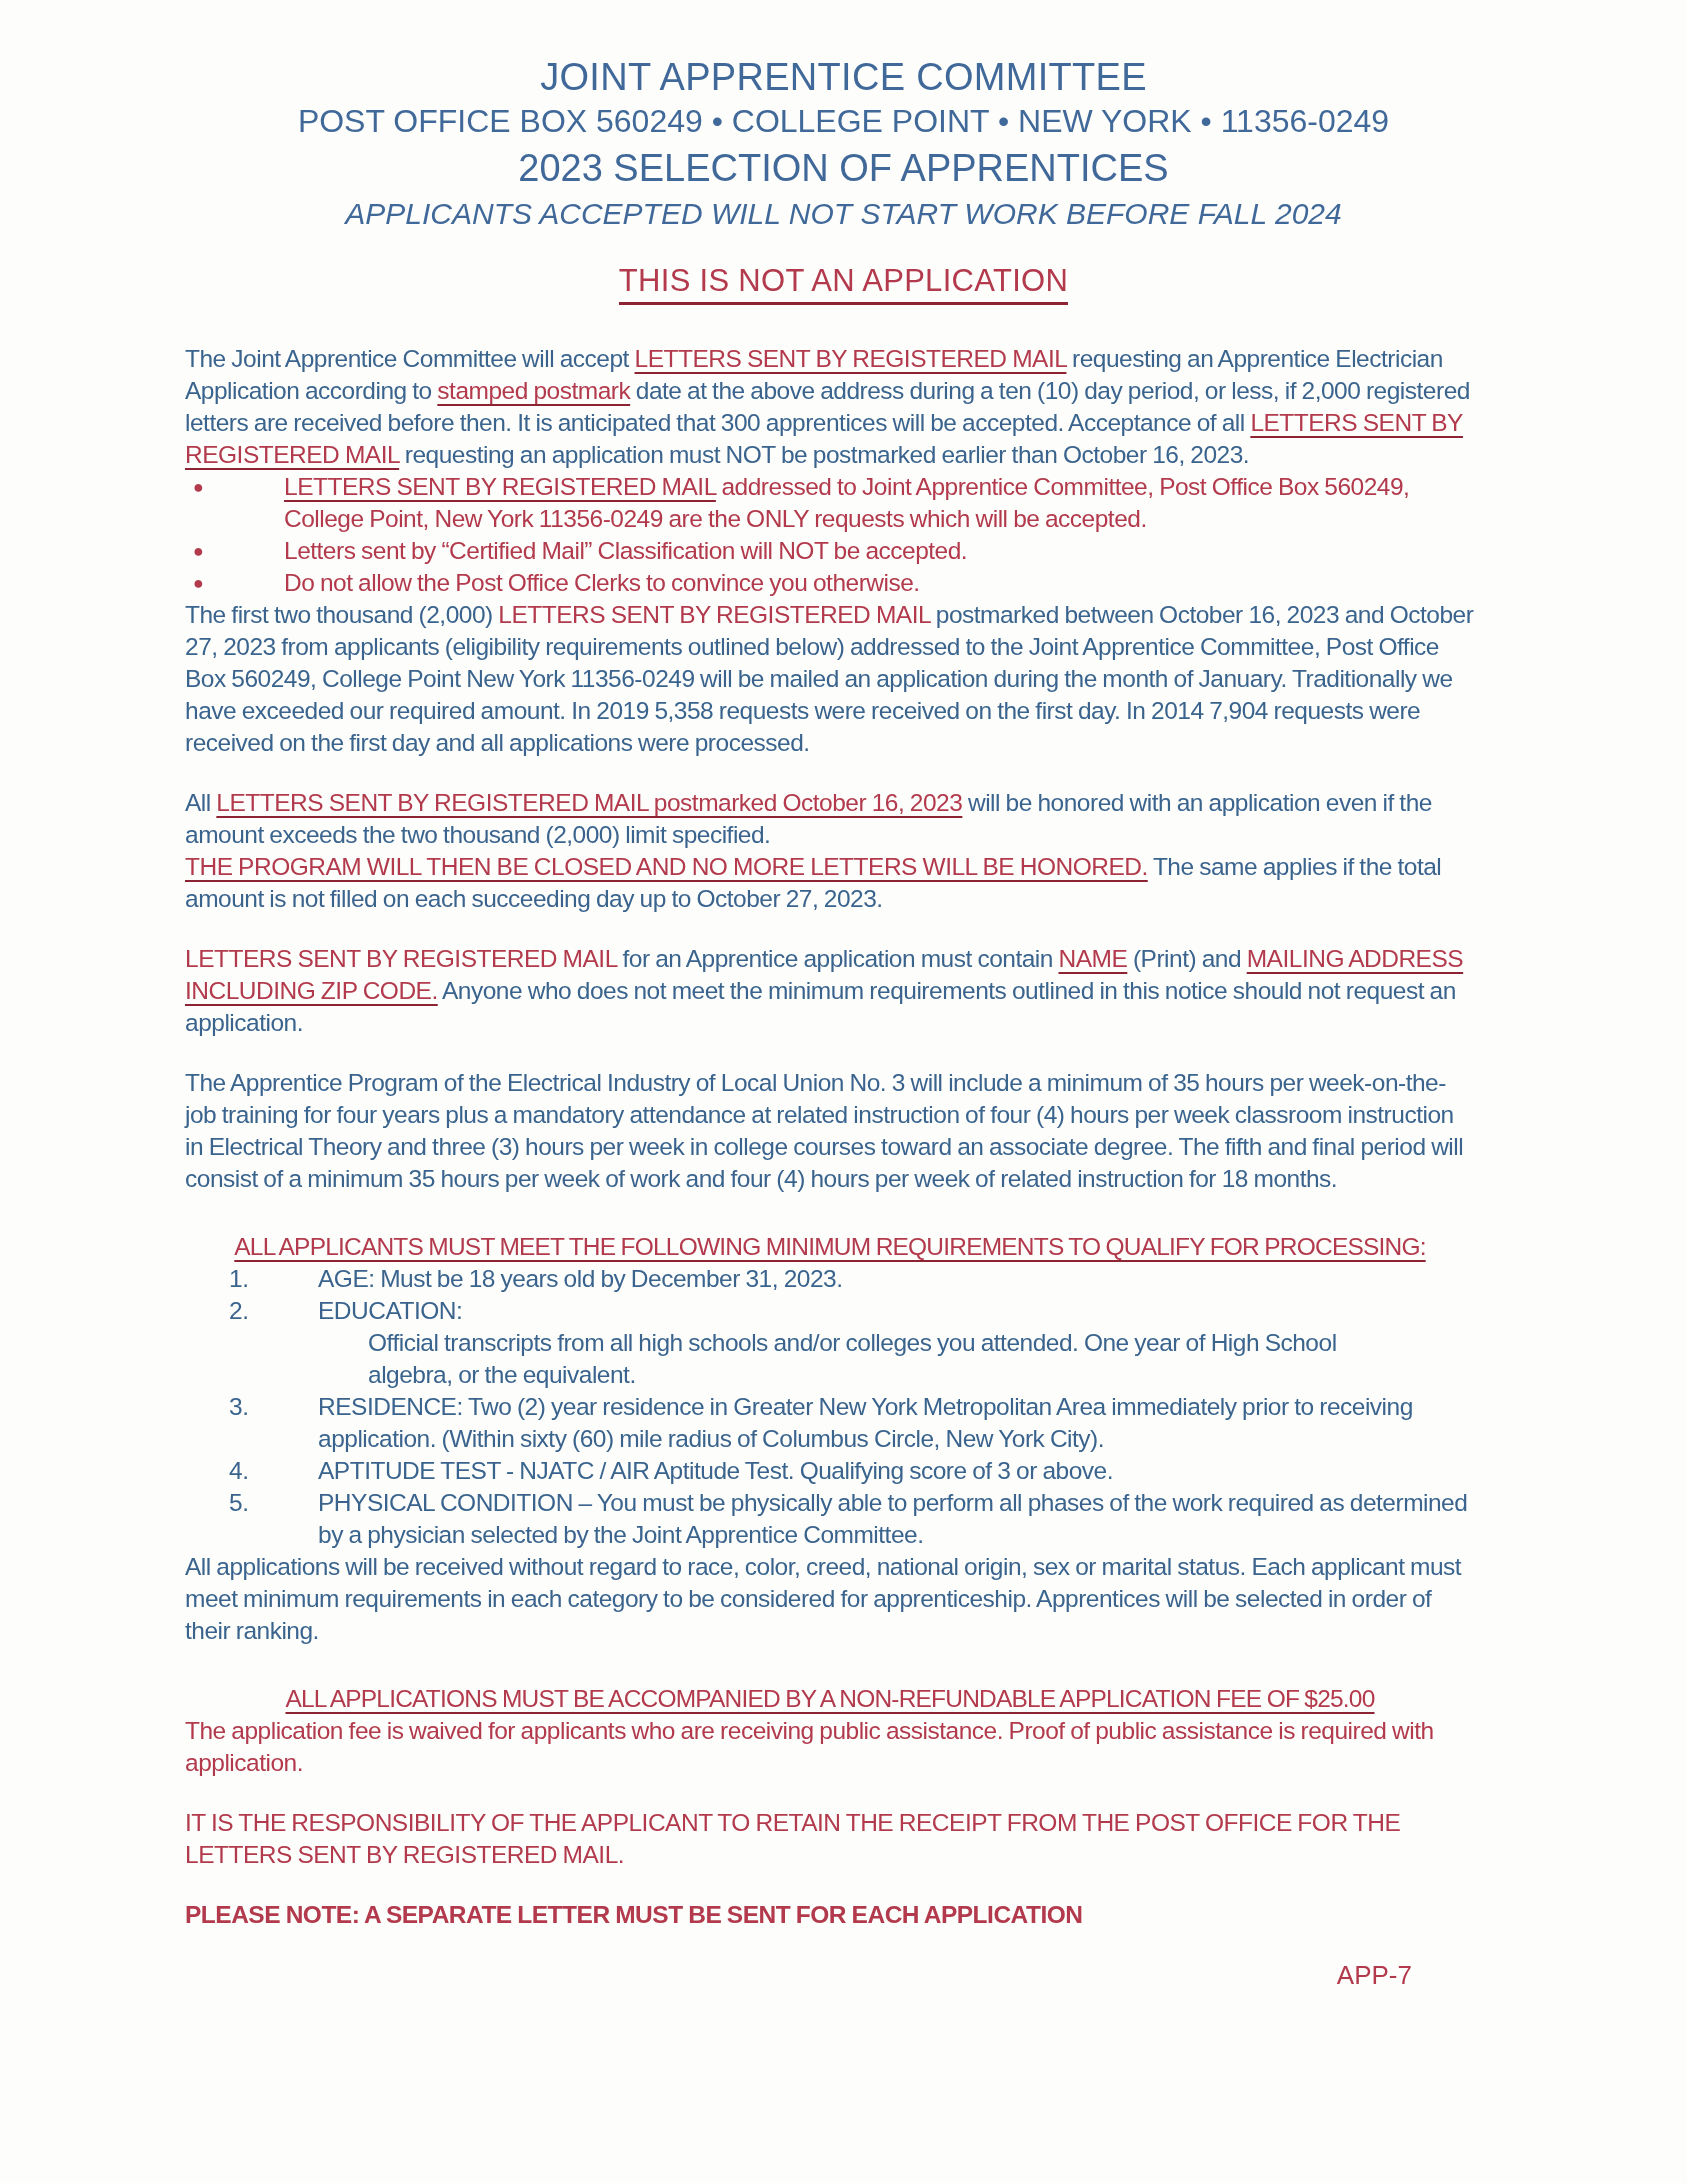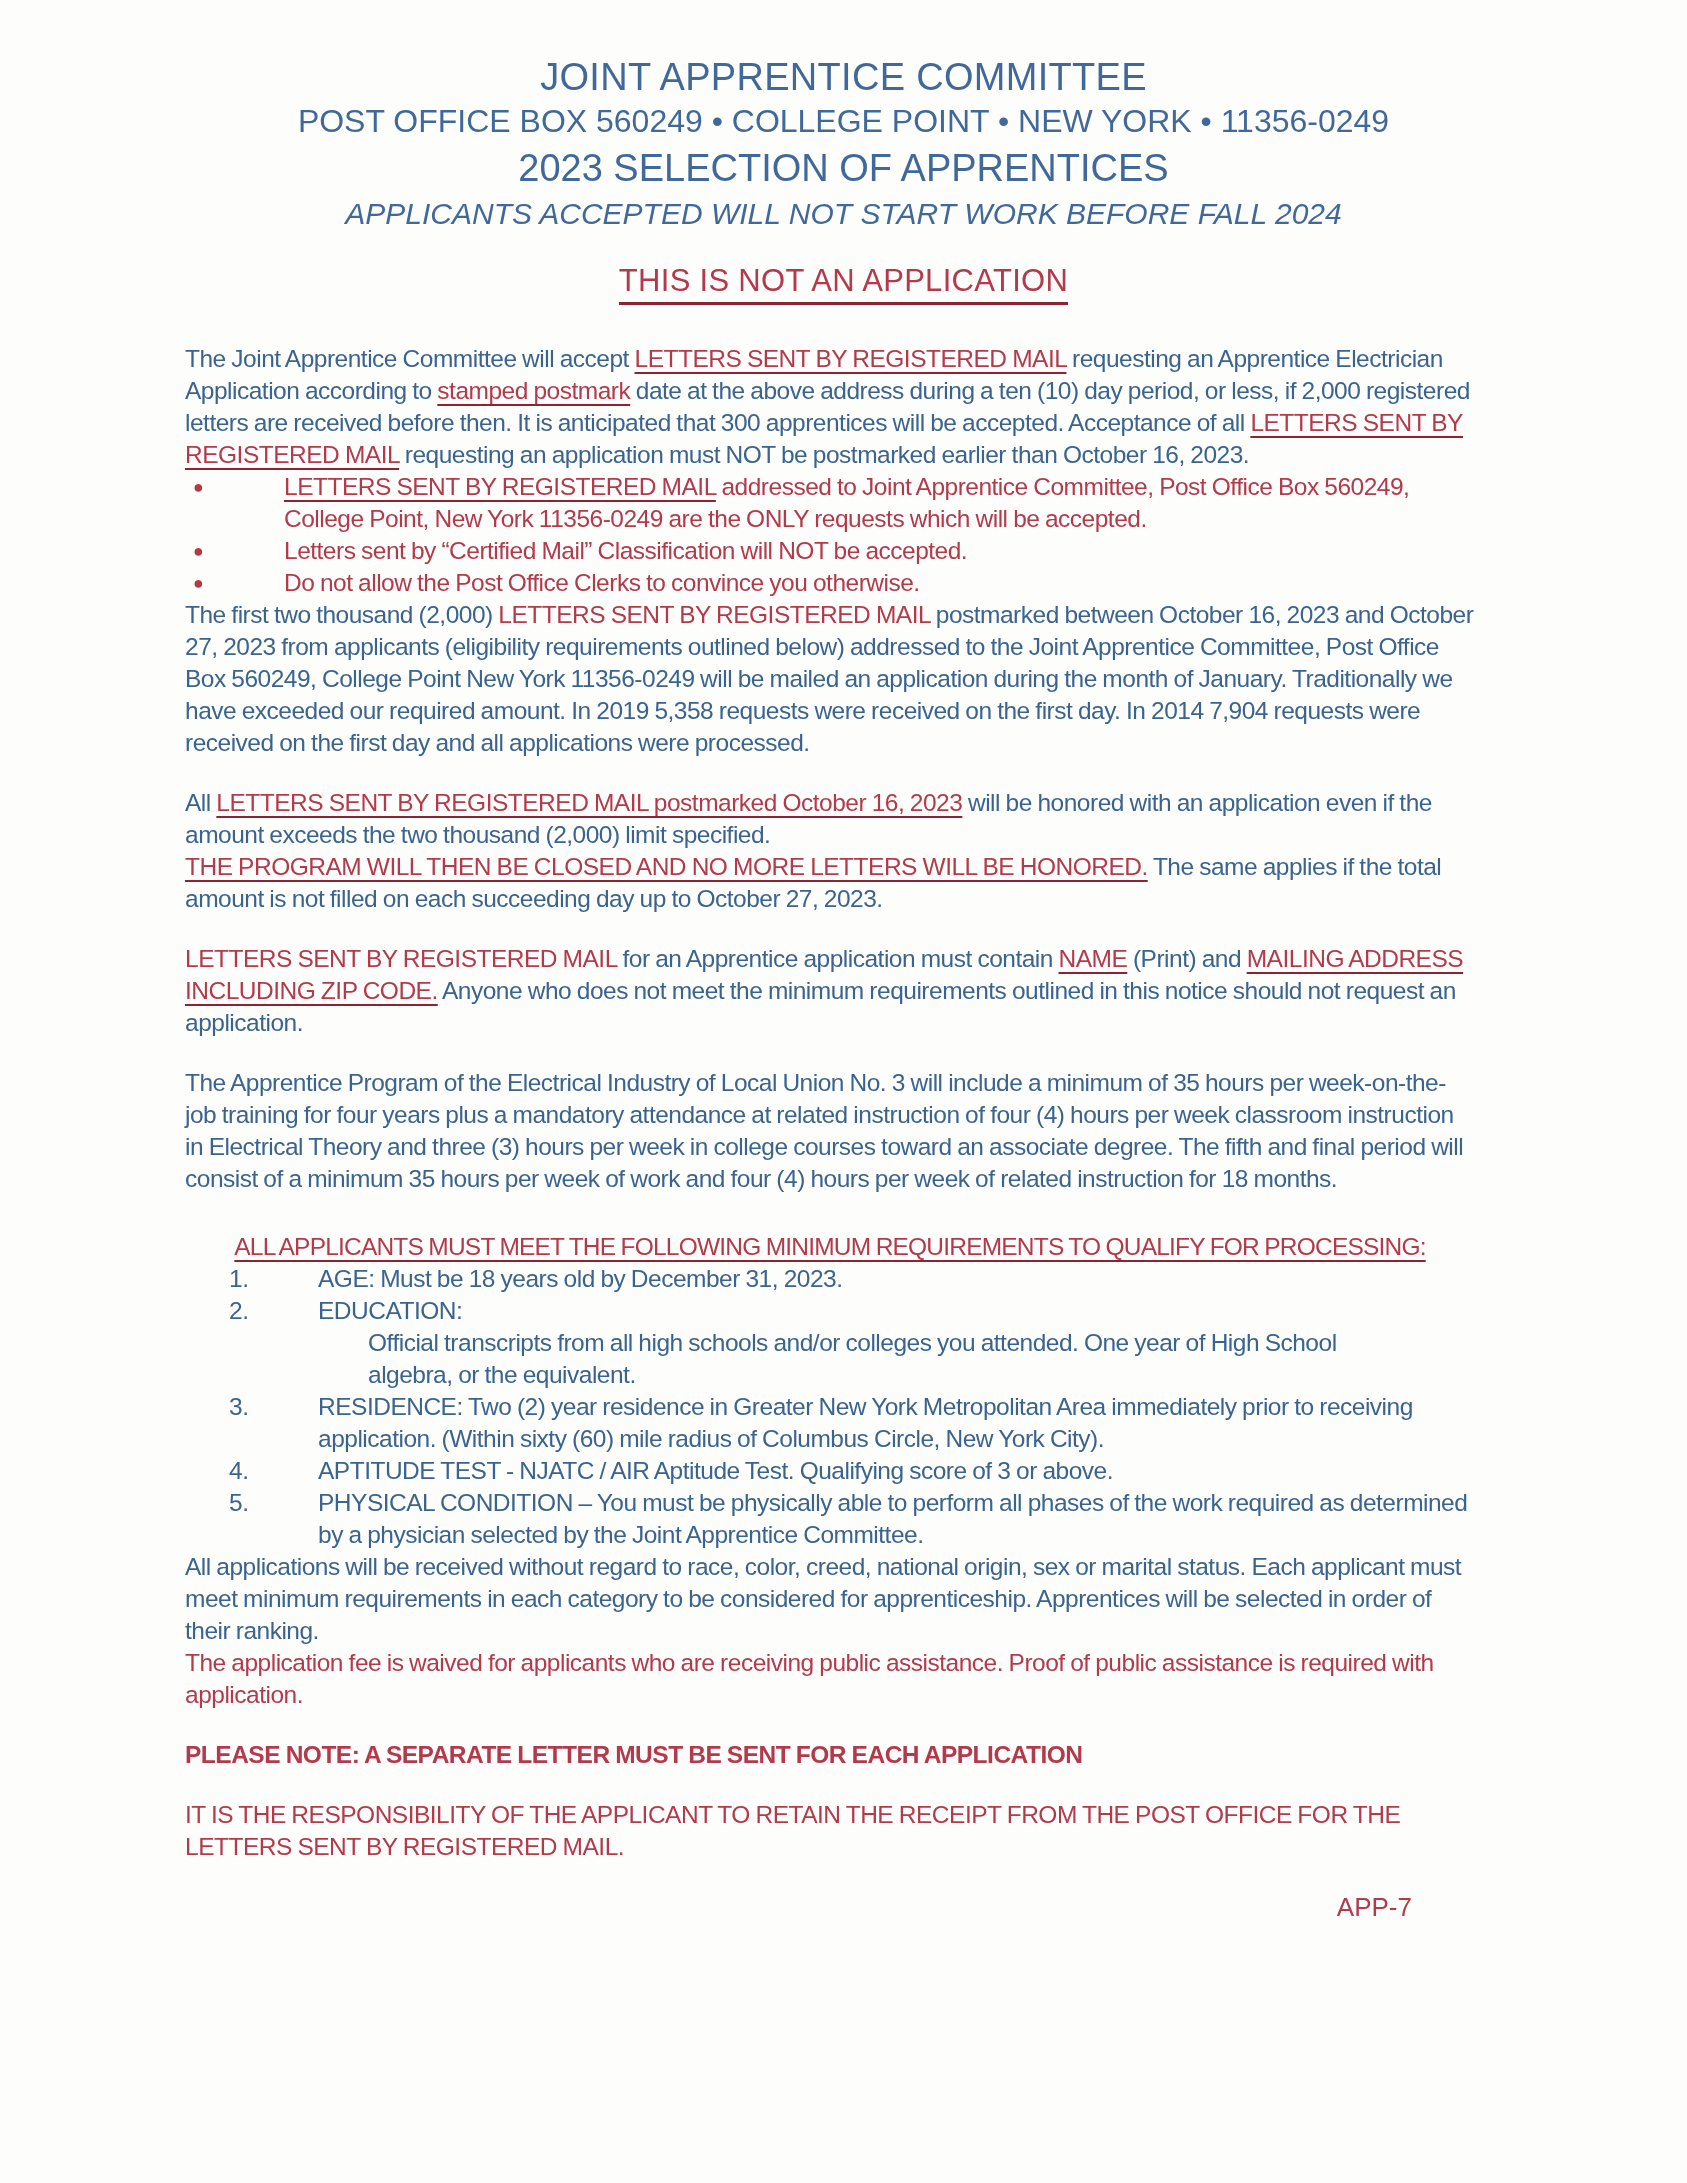--- a/index.html
+++ b/index.html
@@ -118,23 +118,24 @@
       </div>
       <div class="blk num">
         <span class="numcol">4.</span>
         <span class="txt"><span class="seg-b">APTITUDE TEST - NJATC / AIR Aptitude Test. Qualifying score of 3 or above.</span></span>
       </div>
       <div class="blk num">
         <span class="numcol">5.</span>
         <span class="txt"><span class="seg-b">PHYSICAL CONDITION – You must be physically able to perform all phases of the work required as determined by a physician selected by the Joint Apprentice Committee.</span></span>
       </div>
       <div class="blk cont"><span class="txt"><span class="seg-b">All applications will be received without regard to race, color, creed, national origin, sex or marital status. Each applicant must meet minimum requirements in each category to be considered for apprenticeship. Apprentices will be selected in order of their ranking.</span></span></div>
+      <div class="blk h"><span class="txt"><span class="seg-r seg-u">ALL APPLICATIONS MUST BE ACCOMPANIED BY A NON-REFUNDABLE APPLICATION FEE OF $25.00</span></span></div>
       <div class="blk cont"><span class="txt"><span class="seg-r">The application fee is waived for applicants who are receiving public assistance.  Proof of public assistance is required with application.</span></span></div>
+      <div class="blk p"><span class="txt"><span class="seg-r">IT IS THE RESPONSIBILITY OF THE APPLICANT TO RETAIN THE RECEIPT FROM THE POST OFFICE FOR THE LETTERS SENT BY REGISTERED MAIL.</span></span></div>
       <div class="blk p"><span class="txt"><span class="seg-r seg-bold">PLEASE NOTE: A SEPARATE LETTER MUST BE SENT FOR EACH APPLICATION</span></span></div>
-      <div class="blk p"><span class="txt"><span class="seg-r">IT IS THE RESPONSIBILITY OF THE APPLICANT TO RETAIN THE RECEIPT FROM THE POST OFFICE FOR THE LETTERS SENT BY REGISTERED MAIL.</span></span></div>
     </main>
 
   <div class="footer">
     <span>APP-7</span>
   </div>
 
 </div>
 
 
 </body></html>

